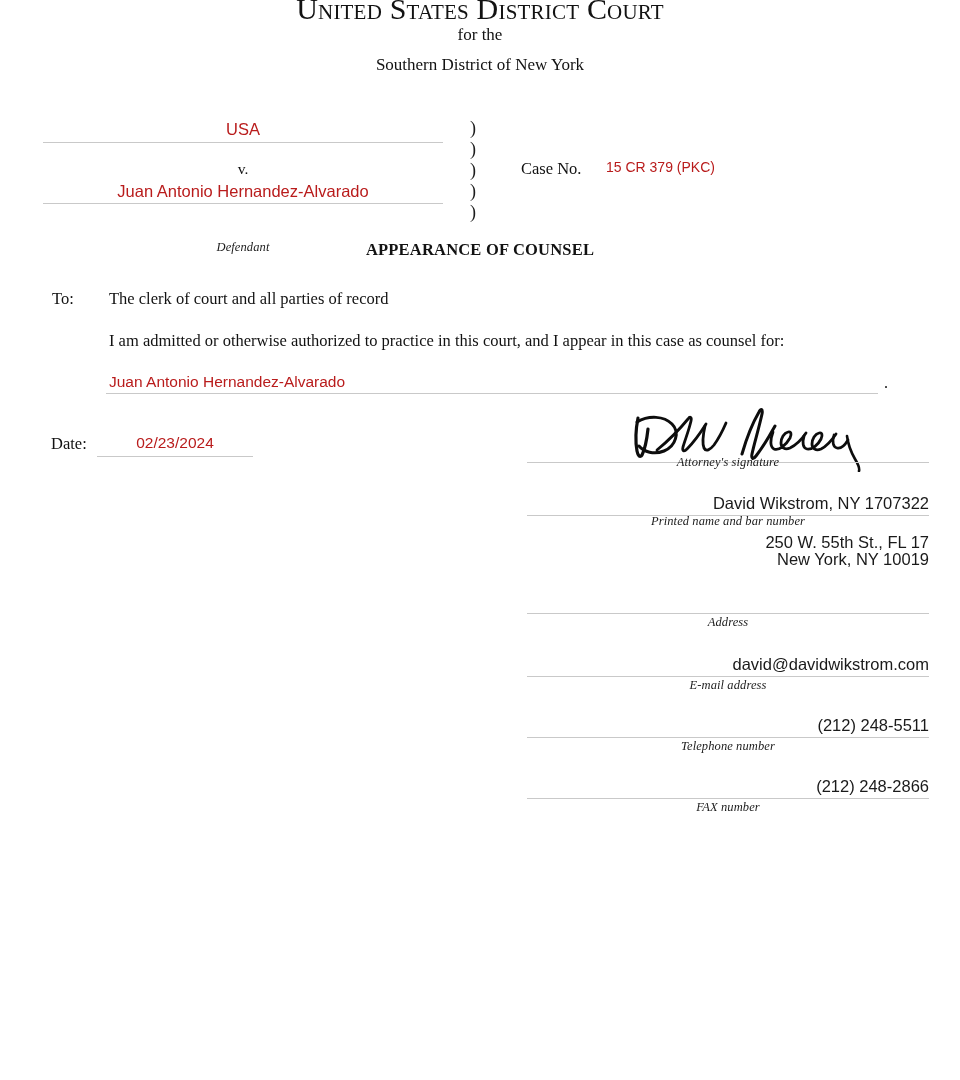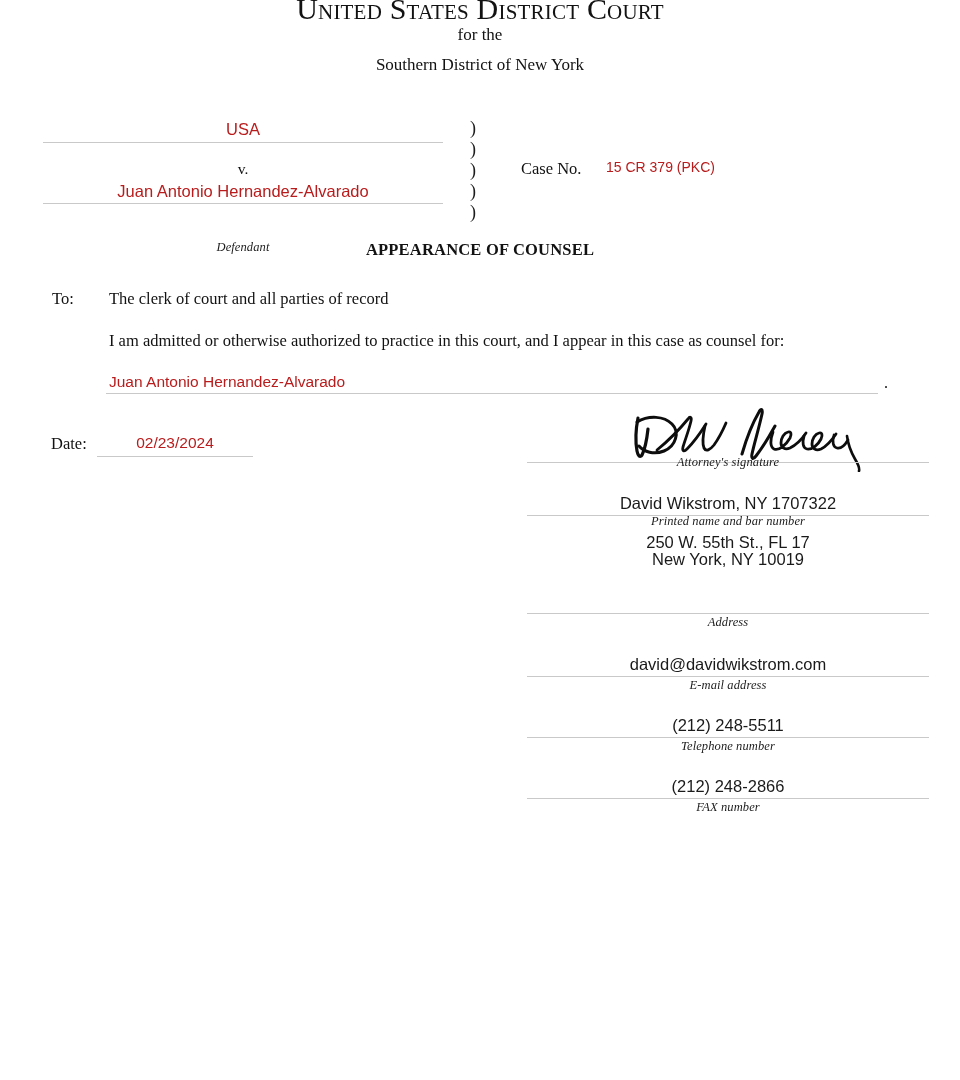--- a/index.html
+++ b/index.html
@@ -135,21 +135,21 @@
     width: 156px;
     text-align: center;
     font-size: 15.5px;
   }
 
   
   .sig-val {
     position: absolute;
     left: 515px;
     width: 402px;
-    text-align: center;
+    text-align: right;
     font-family: "Liberation Sans", "DejaVu Sans", sans-serif;
     font-size: 16.5px;
     color: #1a1a1a;
   }
   .sig-lbl {
     position: absolute;
     left: 515px;
     width: 402px;
     text-align: center;
   }

